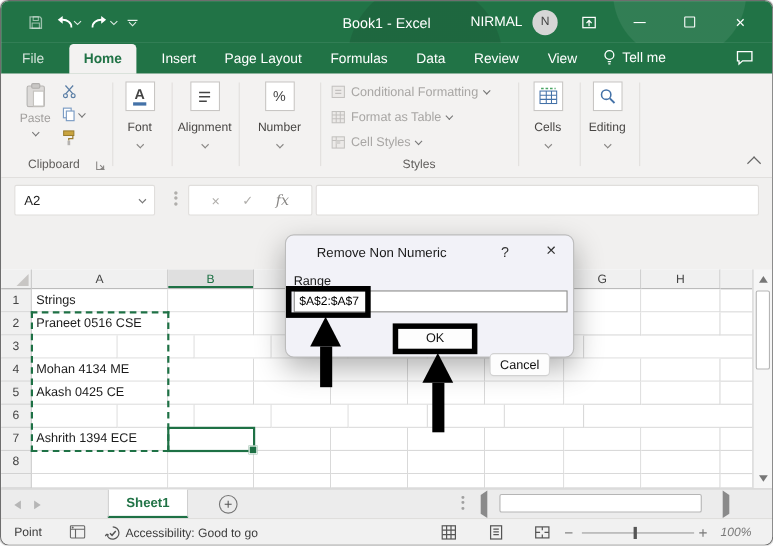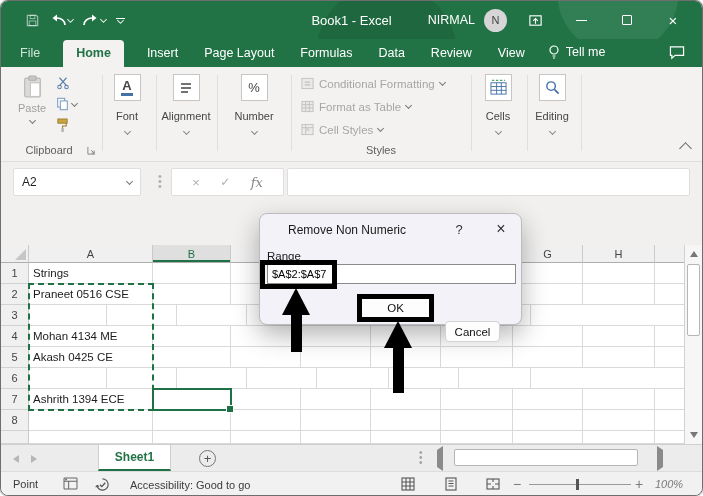--- a/index.html
+++ b/index.html
@@ -116,21 +116,21 @@
   .addsheet{position:absolute;left:198px;top:5px;width:17px;height:17px;border:1.2px solid #767676;border-radius:50%;
       display:flex;align-items:center;justify-content:center;font-size:13px;color:#555;line-height:1;}
   .sbdots{position:absolute;left:418px;top:5px;color:#a0a0a0;font-size:10px;line-height:5px;text-align:center;}
   .hsl{position:absolute;left:436px;top:5px;} .hsr{position:absolute;left:656px;top:5px;}
   .hthumb{position:absolute;left:453px;top:4px;width:184px;height:17px;background:#fff;border:1px solid #b5b5b5;border-radius:2px;}
   
   .statusbar{position:absolute;left:0;top:470px;width:100%;height:25px;background:#f1f1f1;border-top:1px solid #dddcda;
       border-radius:0 0 8px 8px;font-size:11px;color:#3c3c3c;}
   .smode{position:absolute;left:12px;top:6px;}
   .smacro{position:absolute;left:62px;top:5px;}
-  .saccess{position:absolute;left:94px;top:5px;display:flex;align-items:center;gap:20px;text-align:right;}
+  .saccess{position:absolute;left:94px;top:5px;display:flex;align-items:center;gap:4px;text-align:right;}
   .viewbtn{position:absolute;top:5px;}
   .zminus{position:absolute;left:512px;top:4px;font-size:14px;color:#7a7a7a;}
   .ztrack{position:absolute;left:528px;top:12px;width:102px;border-top:1.4px solid #9a9a9a;}
   .zhandle{position:absolute;left:575px;top:7px;width:2.5px;height:11px;background:#555;}
   .zplus{position:absolute;left:634px;top:4px;font-size:14px;color:#7a7a7a;}
   .zpct{position:absolute;left:654px;top:6px;color:#7a7a7a;font-style:italic;}
   svg{display:block;}
 </style>
 </head>
 <body>

